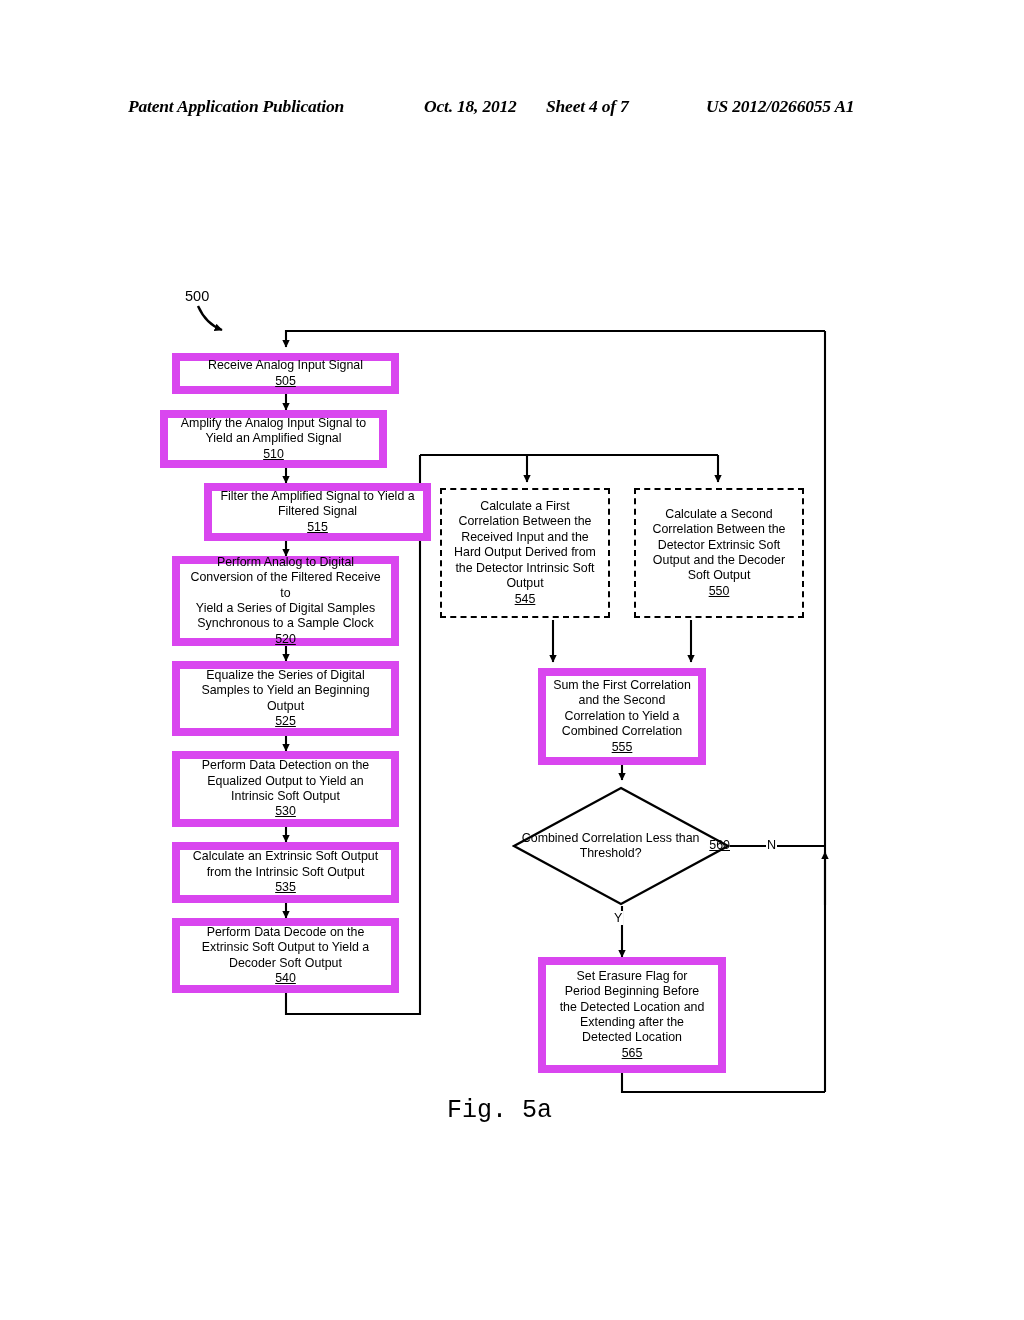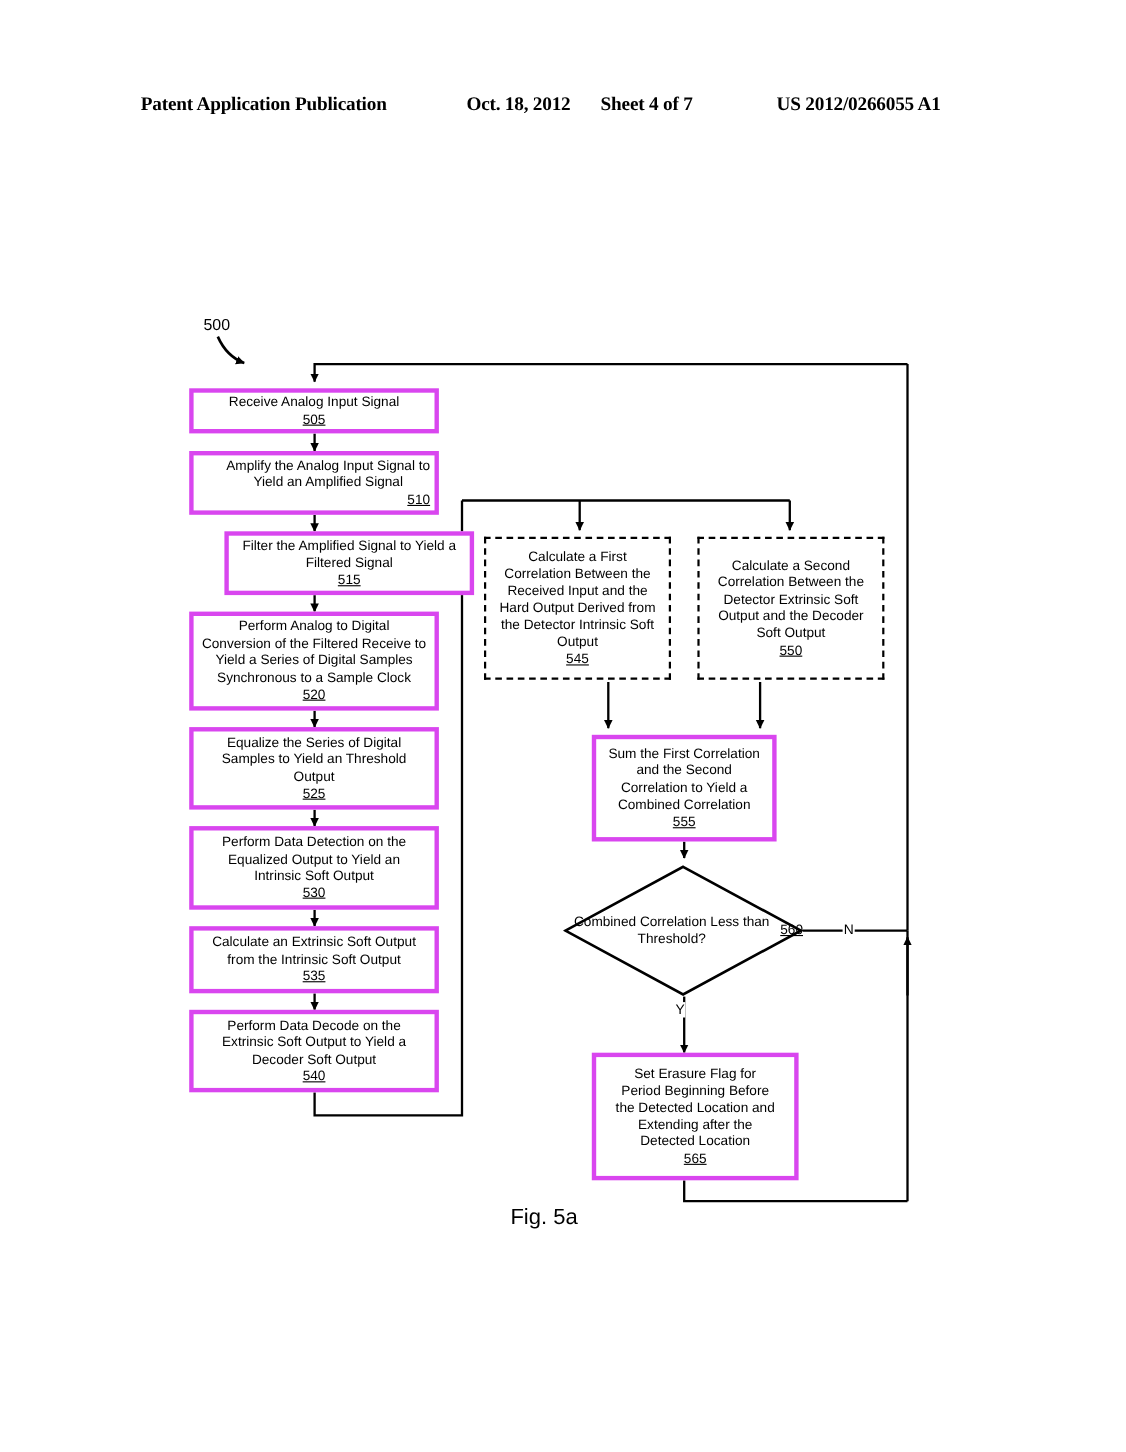--- a/index.html
+++ b/index.html
@@ -21,21 +21,21 @@
     position: absolute;
     left: 0; top: 84px;
     width: 1024px;
     height: 26px;
     font-family: "Liberation Serif", serif;
     font-weight: bold;
     font-size: 17.5px;
     letter-spacing: -0.2px;
     white-space: nowrap;
   }
-  #pub-header .hseg { position: absolute; top: 0; }
+  #pub-header .hseg { position: absolute; top: 12px; font-style: italic; }
   #hdr-title { left: 128px; }
   #hdr-date  { left: 424px; }
   #hdr-sheet { left: 546px; }
   #hdr-num   { left: 706px; }
 
   
   #flow {
     position: absolute;
     left: 0; top: 0;
     width: 1024px;
@@ -54,21 +54,21 @@
     background: #ffffff;
     display: flex;
     flex-direction: column;
     align-items: center;
     justify-content: center;
     text-align: center;
     font-size: 12.4px;
     line-height: 15.4px;
     padding: 2px 4px;
   }
-  .node.solid { border: 4px solid #d946ef; }
+  .node.solid { border: 8px solid #d946ef; }
   .node.dashed {
     border: 2.4px dashed #000;
   }
   .node .txt { display: block; white-space: pre-line; }
   .node .ref {
     display: block;
     text-decoration: underline;
     margin-top: 0px;
   }
 
@@ -105,22 +105,23 @@
     background: #fff;
     padding: 0 1px;
   }
   #label-500 {
     position: absolute;
     left: 185px; top: 288px;
     font-size: 14.5px;
   }
   #fig-caption {
     position: absolute;
-    left: 464px; top: 1096px;
-    font-size: 20px;
+    left: 447px; top: 1096px;
+    font-size: 25px;
+    font-family: Liberation Mono, monospace;
   }
 </style>
 </head>
 <body>
 
 <div id="pub-header">
   <span class="hseg" id="hdr-title">Patent Application Publication</span>
   <span class="hseg" id="hdr-date">Oct. 18, 2012</span>
   <span class="hseg" id="hdr-sheet">Sheet 4 of 7</span>
   <span class="hseg" id="hdr-num">US 2012/0266055 A1</span>
@@ -172,21 +173,21 @@
     </g>
   </svg>
 
   <div id="label-500">500</div>
 
   <div class="node solid" id="node-505" style="left:172px; top:353px; width:227px; height:41px;">
     <span class="txt">Receive Analog Input Signal</span>
     <span class="ref">505</span>
   </div>
 
-  <div class="node solid" id="node-510" style="left:172px; top:410px; width:227px; height:58px;align-items:flex-end;">
+  <div class="node solid" id="node-510" style="left:160px; top:410px; width:227px; height:58px;">
     <span class="txt">Amplify the Analog Input Signal to
 Yield an Amplified Signal</span>
     <span class="ref">510</span>
   </div>
 
   <div class="node solid" id="node-515" style="left:172px; top:483px; width:227px; height:58px;margin-left:32px;">
     <span class="txt">Filter the Amplified Signal to Yield a
 Filtered Signal</span>
     <span class="ref">515</span>
   </div>
@@ -194,21 +195,21 @@
   <div class="node solid" id="node-520" style="left:172px; top:556px; width:227px; height:90px;">
     <span class="txt">Perform Analog to Digital
 Conversion of the Filtered Receive to
 Yield a Series of Digital Samples
 Synchronous to a Sample Clock</span>
     <span class="ref">520</span>
   </div>
 
   <div class="node solid" id="node-525" style="left:172px; top:661px; width:227px; height:75px;">
     <span class="txt">Equalize the Series of Digital
-Samples to Yield an Threshold
+Samples to Yield an Beginning
 Output</span>
     <span class="ref">525</span>
   </div>
 
   <div class="node solid" id="node-530" style="left:172px; top:751px; width:227px; height:76px;">
     <span class="txt">Perform Data Detection on the
 Equalized Output to Yield an
 Intrinsic Soft Output</span>
     <span class="ref">530</span>
   </div>

